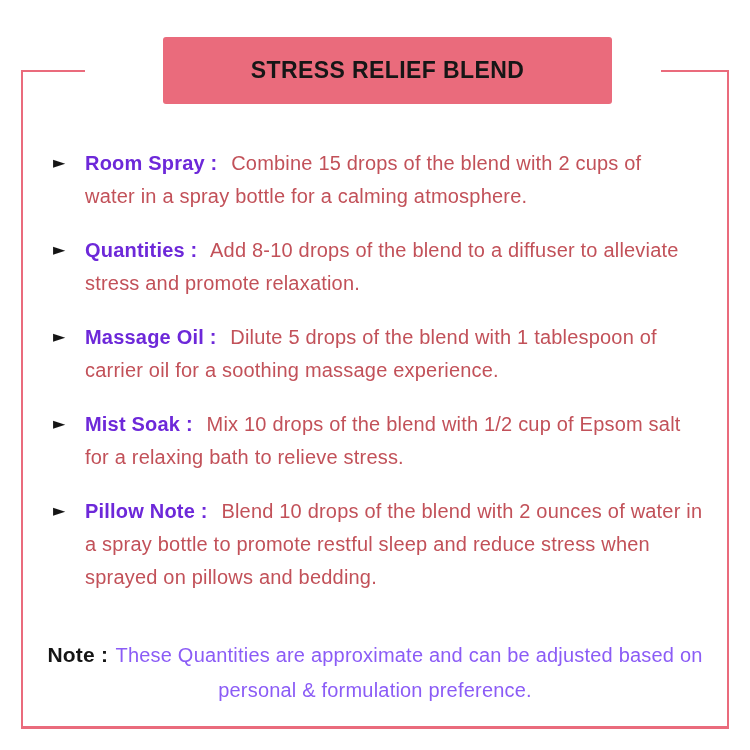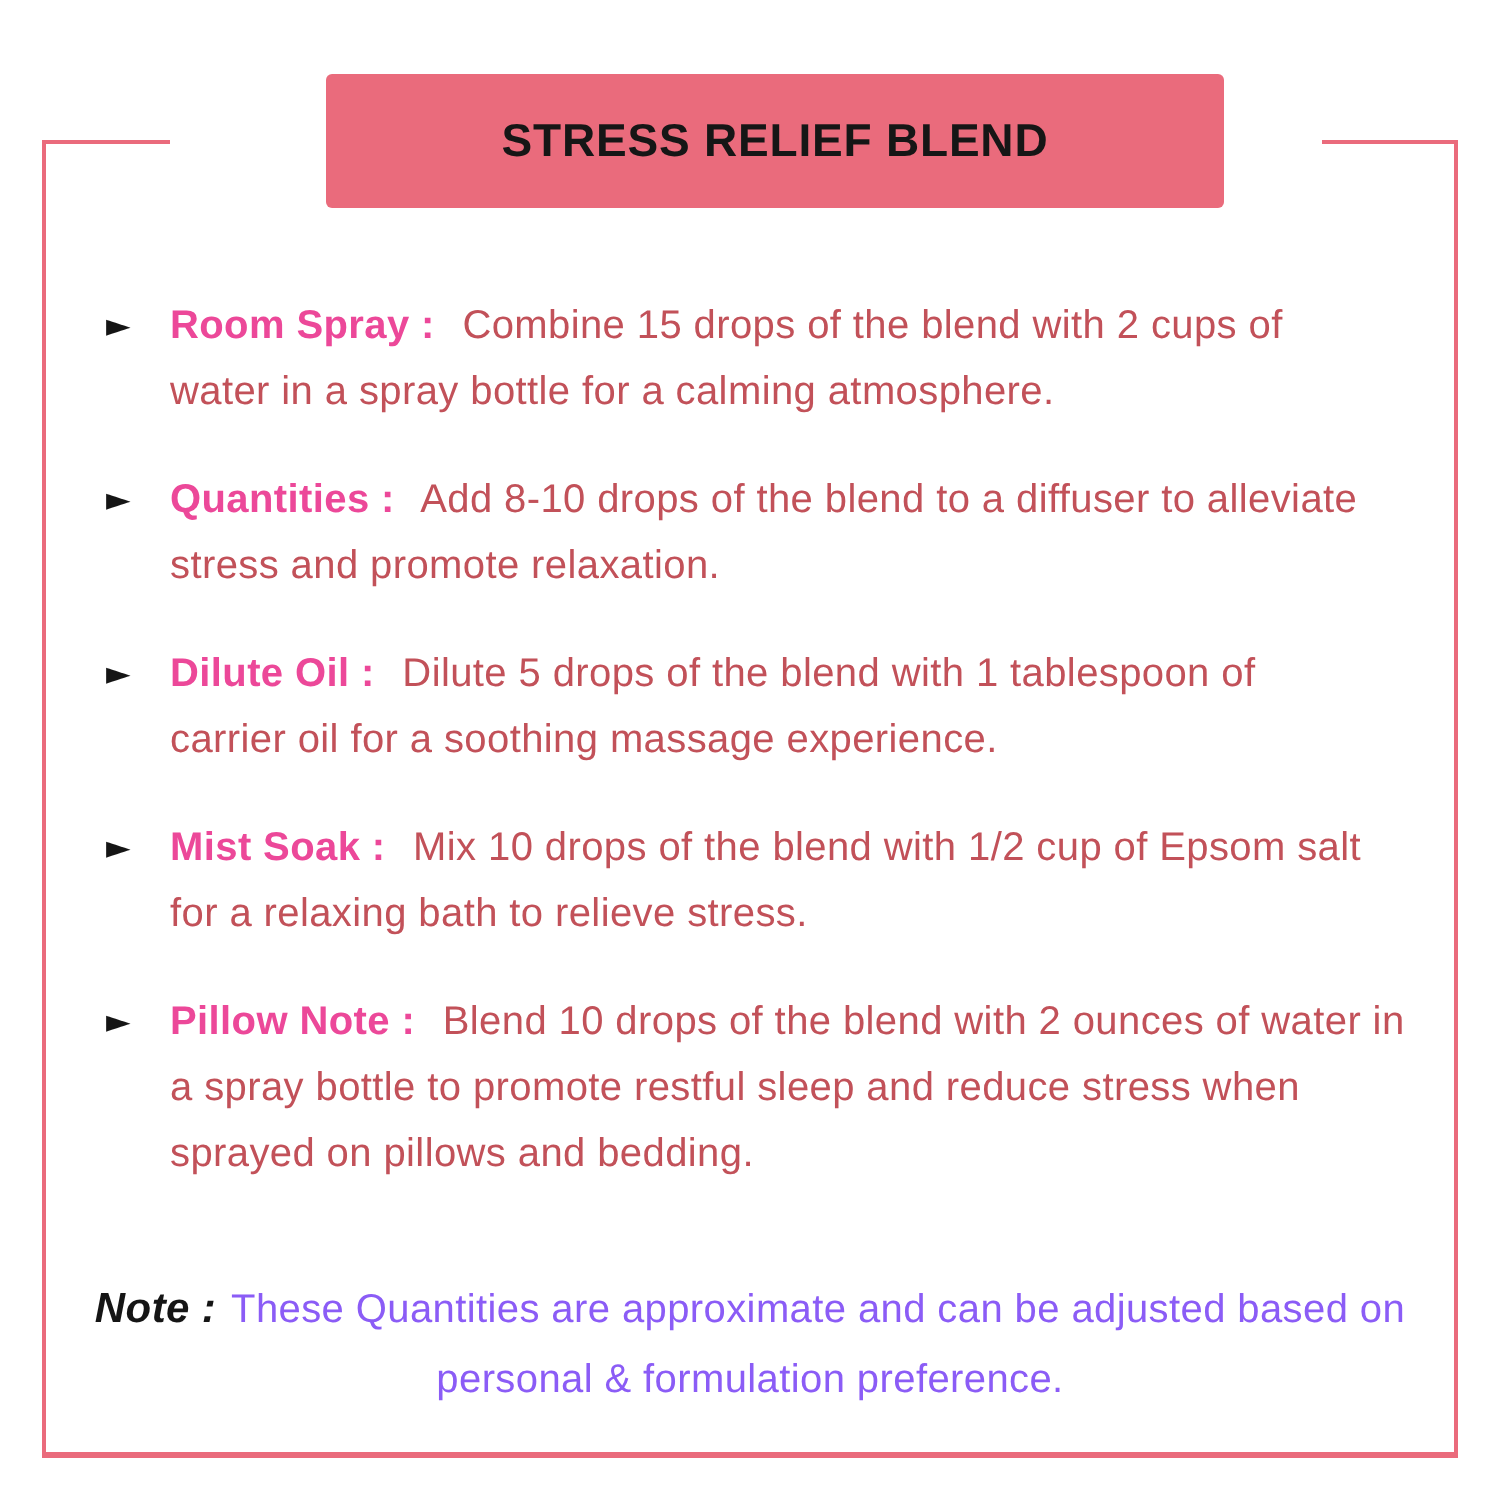--- a/index.html
+++ b/index.html
@@ -62,42 +62,41 @@
   .bullet {
     position: absolute;
     left: 8px; top: 4px;
     font-family: "DejaVu Sans", sans-serif;
     font-size: 16px;
     line-height: 24px;
     color: #151515;
   }
   .item-label {
     font-weight: bold;
-    color: #ec4899;
+    color: #6d28d9;
     margin-right: 8px;
   }
   .item-desc {
     color: #c25159;
     white-space: pre-line;
   }
   .note {
     position: absolute;
     left: 25px; top: 637px;
     width: 700px;
     text-align: center;
     font-size: 20px;
     line-height: 35px;
     letter-spacing: 0.2px;
   }
   .note-label {
     font-weight: bold;
     font-size: 21px;
     color: #151515;
     margin-right: 2px;
-    font-style: italic;
   }
   .note-text {
     color: #8b5cf6;
     white-space: pre-line;
   }
 </style>
 </head>
 <body>
 
 <div class="page">
@@ -120,21 +119,21 @@
 
     <div class="item">
       <span class="bullet">►</span>
       <span class="item-label">Quantities :</span>
       <span class="item-desc">Add 8-10 drops of the blend to a diffuser to alleviate
 stress and promote relaxation.</span>
     </div>
 
     <div class="item">
       <span class="bullet">►</span>
-      <span class="item-label">Dilute Oil :</span>
+      <span class="item-label">Massage Oil :</span>
       <span class="item-desc">Dilute 5 drops of the blend with 1 tablespoon of
 carrier oil for a soothing massage experience.</span>
     </div>
 
     <div class="item">
       <span class="bullet">►</span>
       <span class="item-label">Mist Soak :</span>
       <span class="item-desc">Mix 10 drops of the blend with 1/2 cup of Epsom salt
 for a relaxing bath to relieve stress.</span>
     </div>

